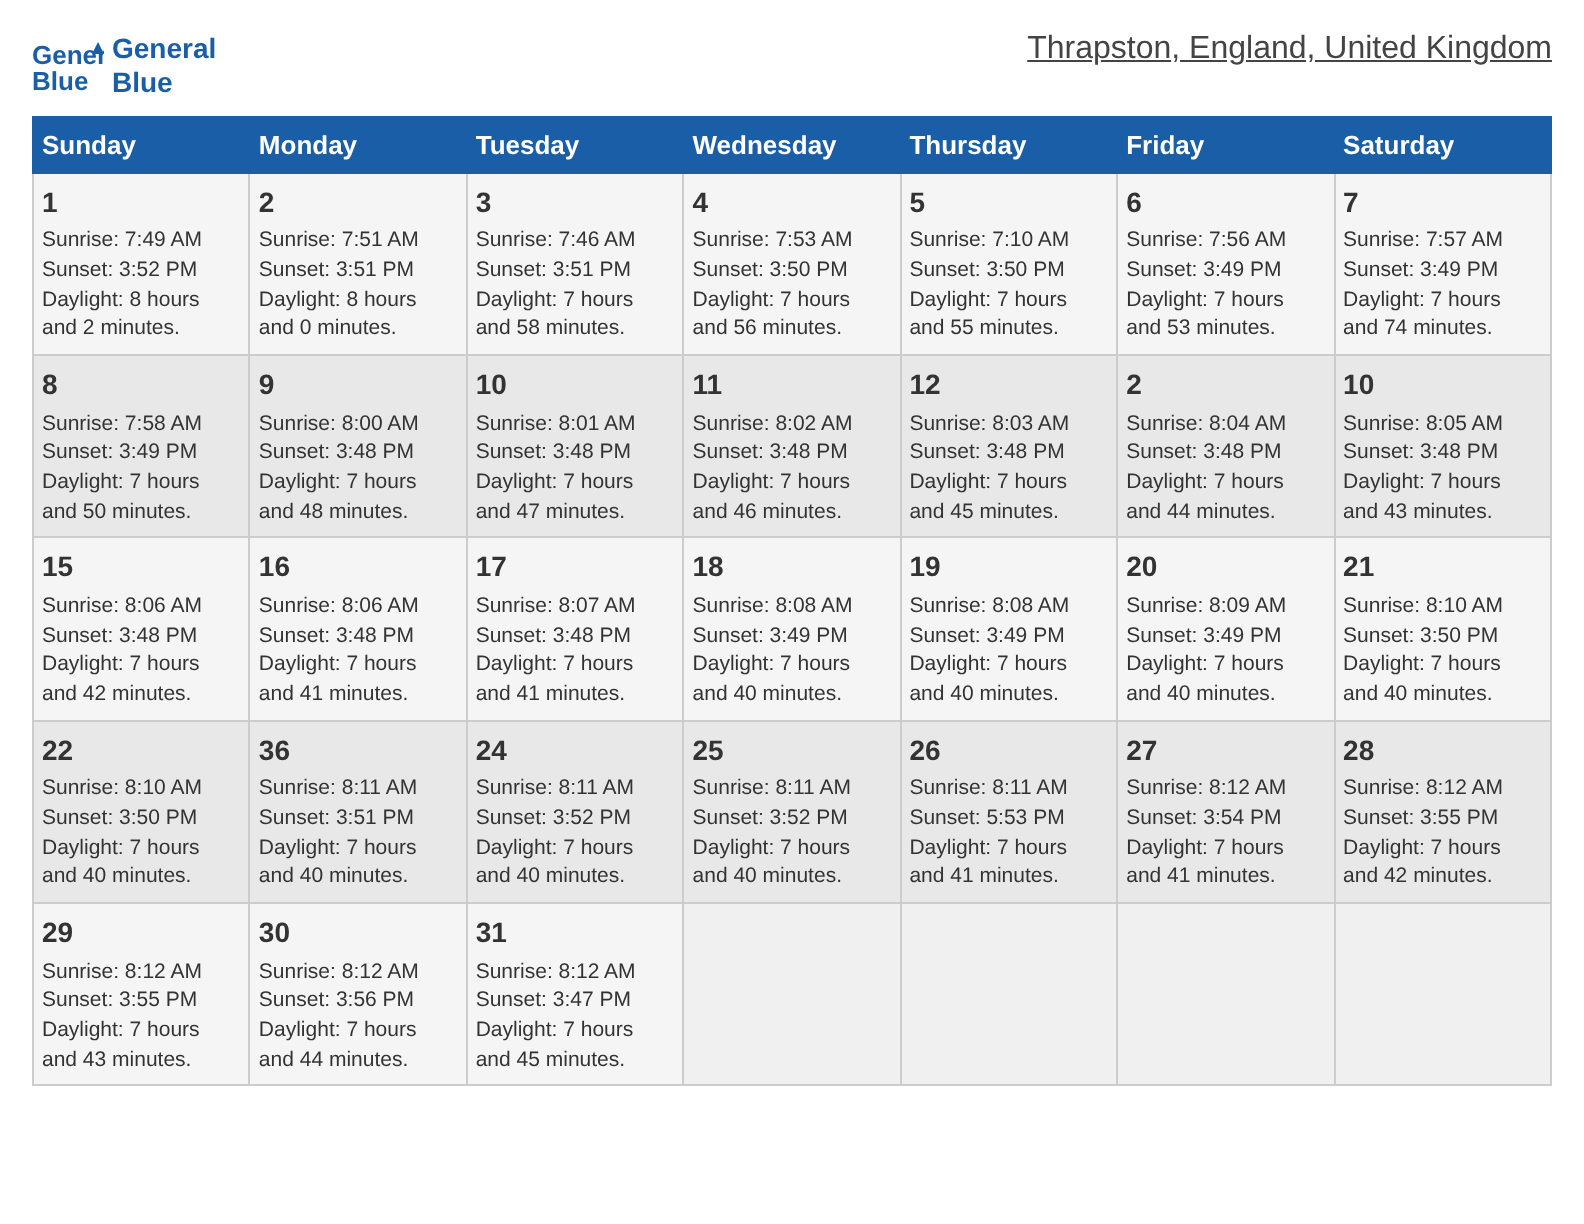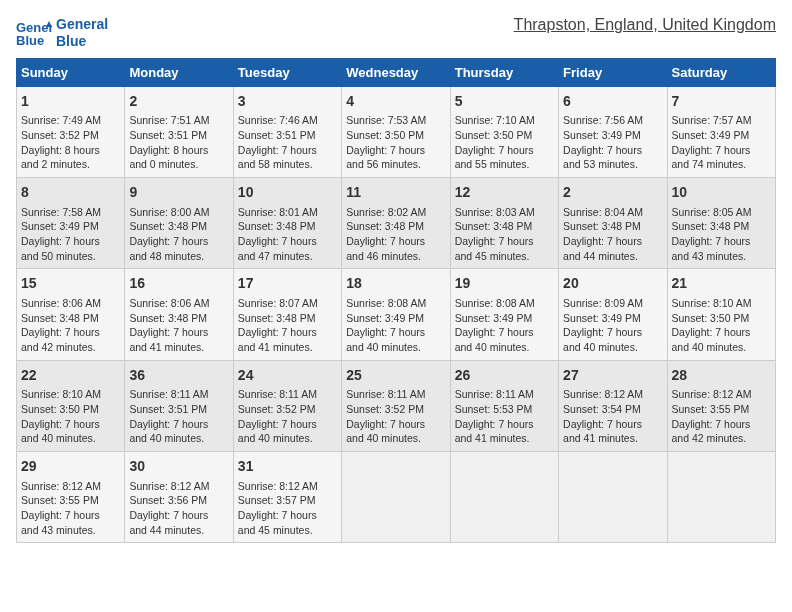--- a/index.html
+++ b/index.html
@@ -331,21 +331,21 @@
         <td>
           <span class="day-num">30</span>
           <div>Sunrise: 8:12 AM</div>
           <div>Sunset: 3:56 PM</div>
           <div>Daylight: 7 hours</div>
           <div>and 44 minutes.</div>
         </td>
         <td>
           <span class="day-num">31</span>
           <div>Sunrise: 8:12 AM</div>
-          <div>Sunset: 3:57 PM</div>
+          <div>Sunset: 3:47 PM</div>
           <div>Daylight: 7 hours</div>
           <div>and 45 minutes.</div>
         </td>
         <td class="empty"></td>
         <td class="empty"></td>
         <td class="empty"></td>
         <td class="empty"></td>
       </tr>
     </tbody>
 </table>

